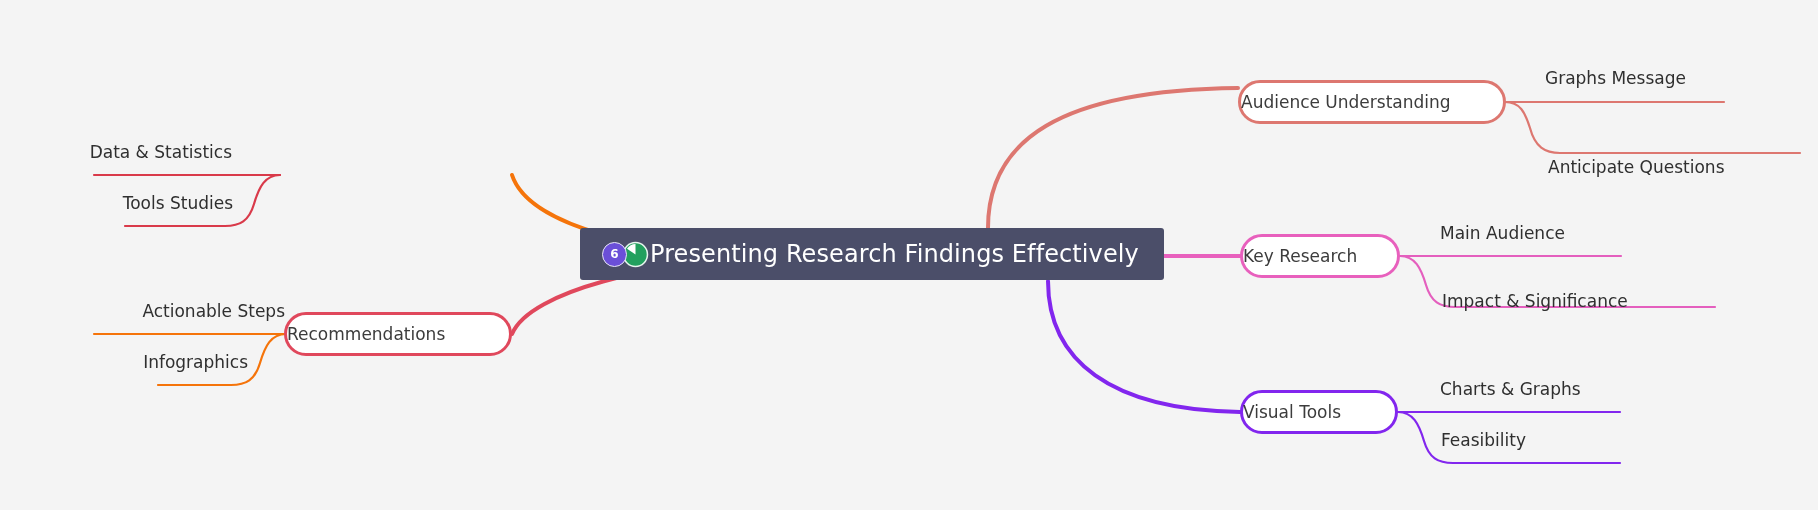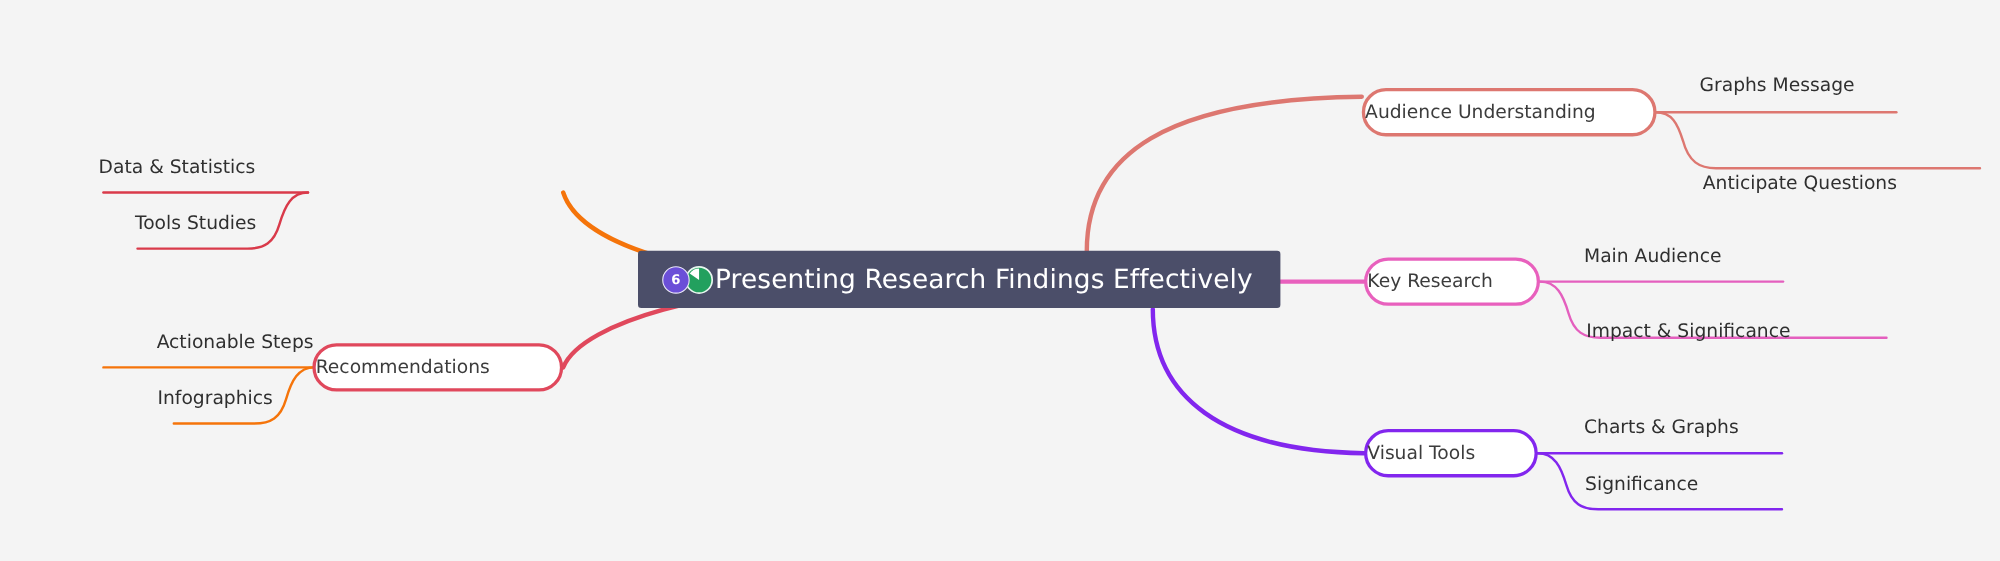--- a/index.html
+++ b/index.html
@@ -174,21 +174,21 @@
     <span>Recommendations</span>
   </div>
 
   <div class="leaf-node leaf-right" style="left:1545px; top:70px;">Graphs Message</div>
   <div class="leaf-node leaf-right" style="left:1548px; top:121px;margin-top:38px;">Anticipate Questions</div>
 
   <div class="leaf-node leaf-right" style="left:1440px; top:225px;">Main Audience</div>
   <div class="leaf-node leaf-right" style="left:1442px; top:276px;margin-top:17px;">Impact &amp; Significance</div>
 
   <div class="leaf-node leaf-right" style="left:1440px; top:381px;">Charts &amp; Graphs</div>
-  <div class="leaf-node leaf-right" style="left:1441px; top:432px;">Significance</div>
+  <div class="leaf-node leaf-right" style="left:1441px; top:432px;">Feasibility</div>
 
   <div class="leaf-node leaf-left" style="left:0px; top:144px; width:232px;">Data &amp; Statistics</div>
   <div class="leaf-node leaf-left" style="left:0px; top:195px; width:233px;">Tools Studies</div>
 
   <div class="leaf-node leaf-left" style="left:0px; top:303px; width:245px;margin-left:40px;">Actionable Steps</div>
   <div class="leaf-node leaf-left" style="left:0px; top:354px; width:248px;">Infographics</div>
 
 </div>
 
 </body></html>

